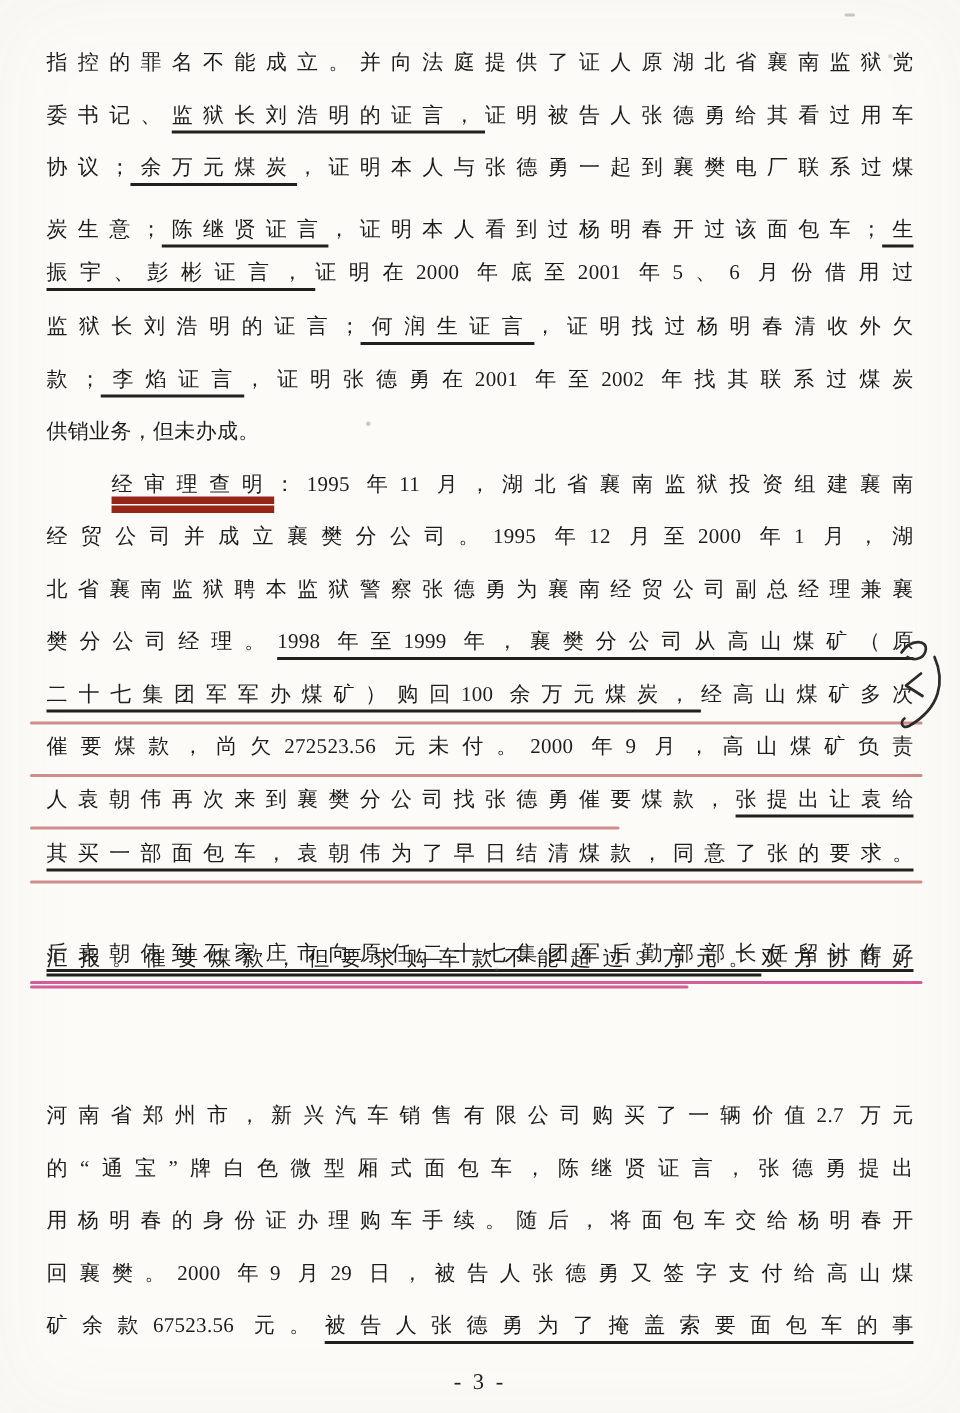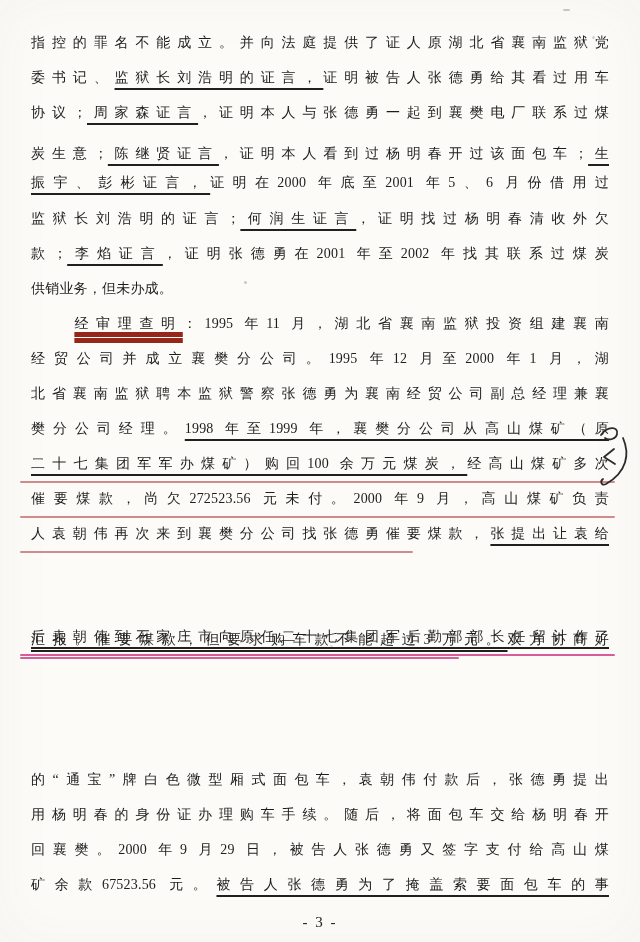--- a/index.html
+++ b/index.html
@@ -55,36 +55,38 @@
   .speck.s4{left:330px;top:645px;width:3px;height:2px;opacity:.3;}
 </style>
 </head>
 <body>
 
 <div class="page">
 
   <div class="textblock">
       <div class="line" style="top: 26px;"><span>指控的罪名不能成立。并向法庭提供了证人原湖北省襄南监狱党</span></div>
       <div class="line" style="top: 61px;"><span>委书记、</span><span class="u-black">监狱长刘浩明的证言，</span><span>证明被告人张德勇给其看过用车</span></div>
-      <div class="line" style="top: 96px;"><span>协议；</span><span class="u-black">周家森证言</span><span>，证明本人与张德勇一起到襄樊电厂联系过煤</span></div>
+      <div class="line" style="top: 96px;"><span>协议；</span><span class="u-black">余万元煤炭</span><span>，证明本人与张德勇一起到襄樊电厂联系过煤</span></div>
       <div class="line" style="top: 137px;"><span>炭生意；</span><span class="u-black">陈继贤证言</span><span>，证明本人看到过杨明春开过该面包车；</span><span class="u-black">生</span></div>
       <div class="line" style="top: 166px;"><span class="u-black">振宇、彭彬证言，</span><span>证明在2000 年底至2001 年5、6 月份借用过</span></div>
       <div class="line" style="top: 202px;"><span>监狱长刘浩明的证言；</span><span class="u-black">何润生证言</span><span>，证明找过杨明春清收外欠</span></div>
       <div class="line" style="top: 237px;"><span>款；</span><span class="u-black">李焰证言</span><span>，证明张德勇在2001 年至2002 年找其联系过煤炭</span></div>
       <div class="line left" style="top: 272px;"><span>供销业务，但未办成。</span></div>
       <div class="line" style="top: 307px;"><span>　　</span><span class="u-dblred">经审理查明</span><span>：1995 年11 月，湖北省襄南监狱投资组建襄南</span></div>
       <div class="line" style="top: 342px;"><span>经贸公司并成立襄樊分公司。1995 年12 月至2000 年1 月，湖</span></div>
       <div class="line" style="top: 377px;"><span>北省襄南监狱聘本监狱警察张德勇为襄南经贸公司副总经理兼襄</span></div>
       <div class="line" style="top: 412px;"><span>樊分公司经理。</span><span class="u-black">1998 年至1999 年，襄樊分公司从高山煤矿（原</span></div>
       <div class="line" style="top: 447px;"><span class="u-black">二十七集团军军办煤矿）购回100 余万元煤炭，</span><span>经高山煤矿多次</span><i class="rule rule-pink" style="width: 103%;"></i></div>
       <div class="line" style="top: 482px;"><span>催要煤款，尚欠272523.56 元未付。2000 年9 月，高山煤矿负责</span><i class="rule rule-pink" style="width: 103%;"></i></div>
       <div class="line" style="top: 517px;"><span>人袁朝伟再次来到襄樊分公司找张德勇催要煤款，</span><span class="u-black">张提出让袁给</span><i class="rule rule-pink" style="width: 68%;"></i></div>
+      <div class="line" style="top: 553px;"><span class="u-black">其买一部面包车，袁朝伟为了早日结清煤款，同意了张的要求。</span><i class="rule rule-pink" style="width: 103%;"></i></div>
       <div class="line" style="top: 620px;"><span class="u-black">后袁朝伟到石家庄市向原任二十七集团军后勤部部长任留计作了</span><i class="rule rule-magenta" style="width: 103%;"></i></div>
       <div class="line" style="top: 623px;"><span class="u-black">汇报。催要煤款，但要求购车款不能超过3 万元。</span><span>双方协商好</span><i class="rule rule-magenta" style="width: 76%;"></i></div>
-      <div class="line" style="top: 763px;"><span>的“通宝”牌白色微型厢式面包车，袁朝伟付款后，张德勇提出</span></div>
+      <div class="line" style="top: 728px;"><span>河南省郑州市，新兴汽车销售有限公司购买了一辆价值2.7 万元</span></div>
+      <div class="line" style="top: 763px;"><span>的“通宝”牌白色微型厢式面包车，陈继贤证言，张德勇提出</span></div>
       <div class="line" style="top: 798px;"><span>用杨明春的身份证办理购车手续。随后，将面包车交给杨明春开</span></div>
       <div class="line" style="top: 833px;"><span>回襄樊。2000 年9 月29 日，被告人张德勇又签字支付给高山煤</span></div>
       <div class="line" style="top: 868px;"><span>矿余款67523.56 元。</span><span class="u-black">被告人张德勇为了掩盖索要面包车的事</span></div>
     </div>
 
   <div class="margin-mark">
     <svg viewBox="0 0 38 82" xmlns="http://www.w3.org/2000/svg">
       <path d="M5,11 C11,2 23,2 21,10 C20,15 13,17 9,14" fill="none" stroke="#2b2b2b" stroke-width="1.8" stroke-linecap="round"></path>
       <path d="M18,25 L8,33 L19,40" fill="none" stroke="#2b2b2b" stroke-width="1.8" stroke-linecap="round" stroke-linejoin="round"></path>
       <path d="M27,14 C34,30 31,48 10,60 C5,62.5 4,57 7,55" fill="none" stroke="#2b2b2b" stroke-width="1.8" stroke-linecap="round"></path>

